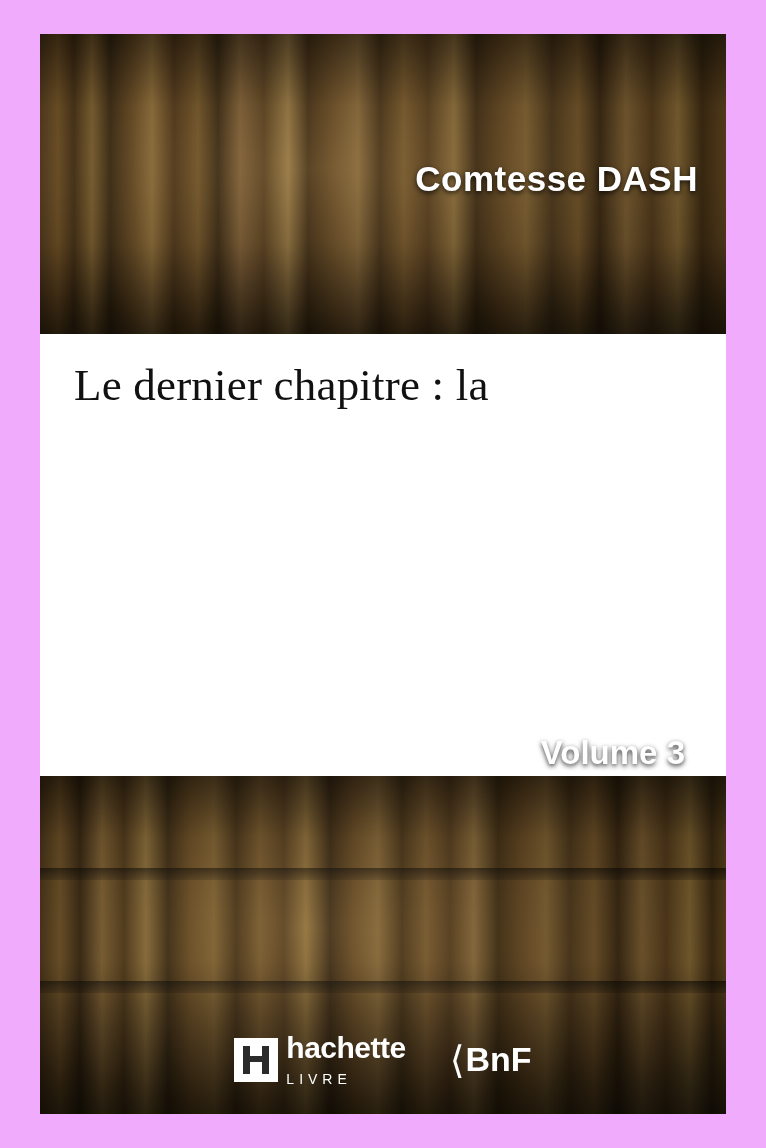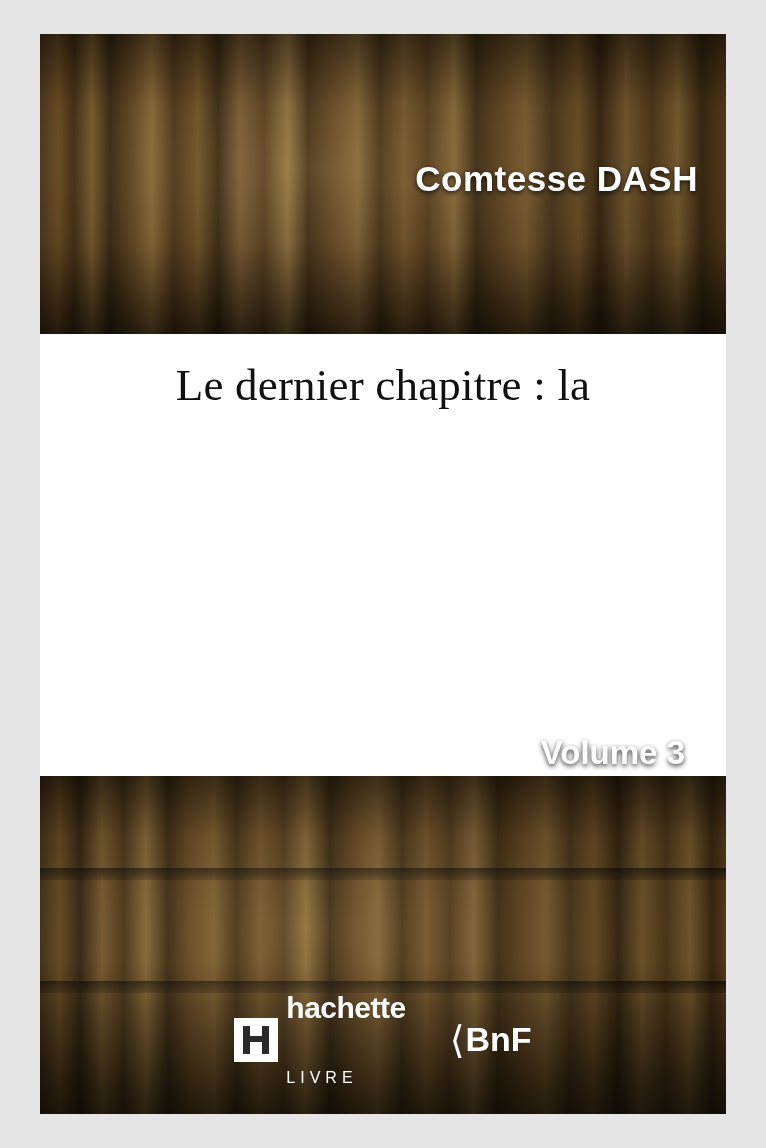--- a/index.html
+++ b/index.html
@@ -12,21 +12,21 @@
     height: 1148px;
     font-family: "Liberation Sans", sans-serif;
     overflow: hidden;
   }
 
   
   .book-cover {
     position: relative;
     width: 766px;
     height: 1148px;
-    background: #e5e5e5;
+    background: #f0abfc;
     box-sizing: border-box;
   }
 
   .cover-inner {
     position: absolute;
     left: 40px;
     top: 34px;
     width: 686px;
     height: 1080px;
     background: #ffffff;
@@ -115,21 +115,20 @@
     width: 100%;
     height: 442px;
     background: #ffffff;
   }
 
   .title-block {
     position: absolute;
     left: 0;
     top: 22px;
     width: 100%;
-    text-align: center;
     padding: 0 34px;
     box-sizing: border-box;
   }
 
   .book-title {
     font-family: "Liberation Serif", serif;
     font-size: 45px;
     line-height: 1.32;
     color: #111111;
     font-weight: normal;
@@ -192,33 +191,32 @@
     left: 9px; top: 18px;
     width: 26px; height: 6px;
     background: #2b2b2b;
     z-index: 2;
   }
   .hachette-words {
     display: flex;
     flex-direction: column;
     align-items: flex-start;
     line-height: 1;
-    gap: 44px;
   }
   .hachette-main {
     color: #ffffff;
     font-size: 30px;
     font-weight: bold;
     letter-spacing: -0.5px;
   }
   .hachette-sub {
     color: #ffffff;
-    font-size: 16px;
+    font-size: 14px;
     letter-spacing: 5px;
-    margin-top: 3px;
+    margin-top: 9px;
   }
 
   .bnf-logo {
     color: #ffffff;
     font-size: 34px;
     font-weight: bold;
     letter-spacing: 0px;
     display: flex;
     align-items: center;
   }

